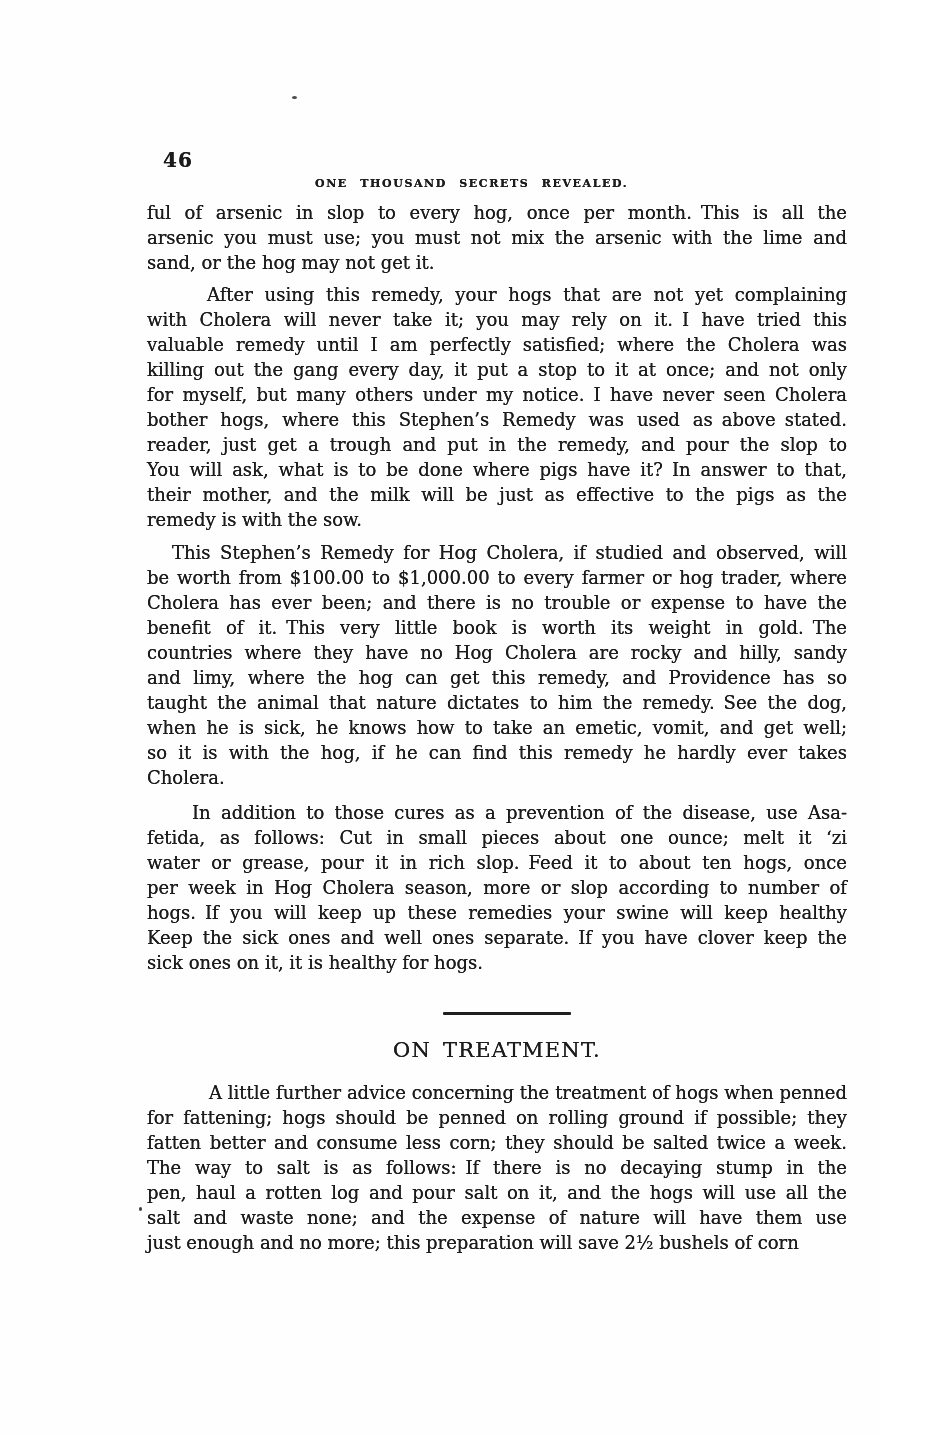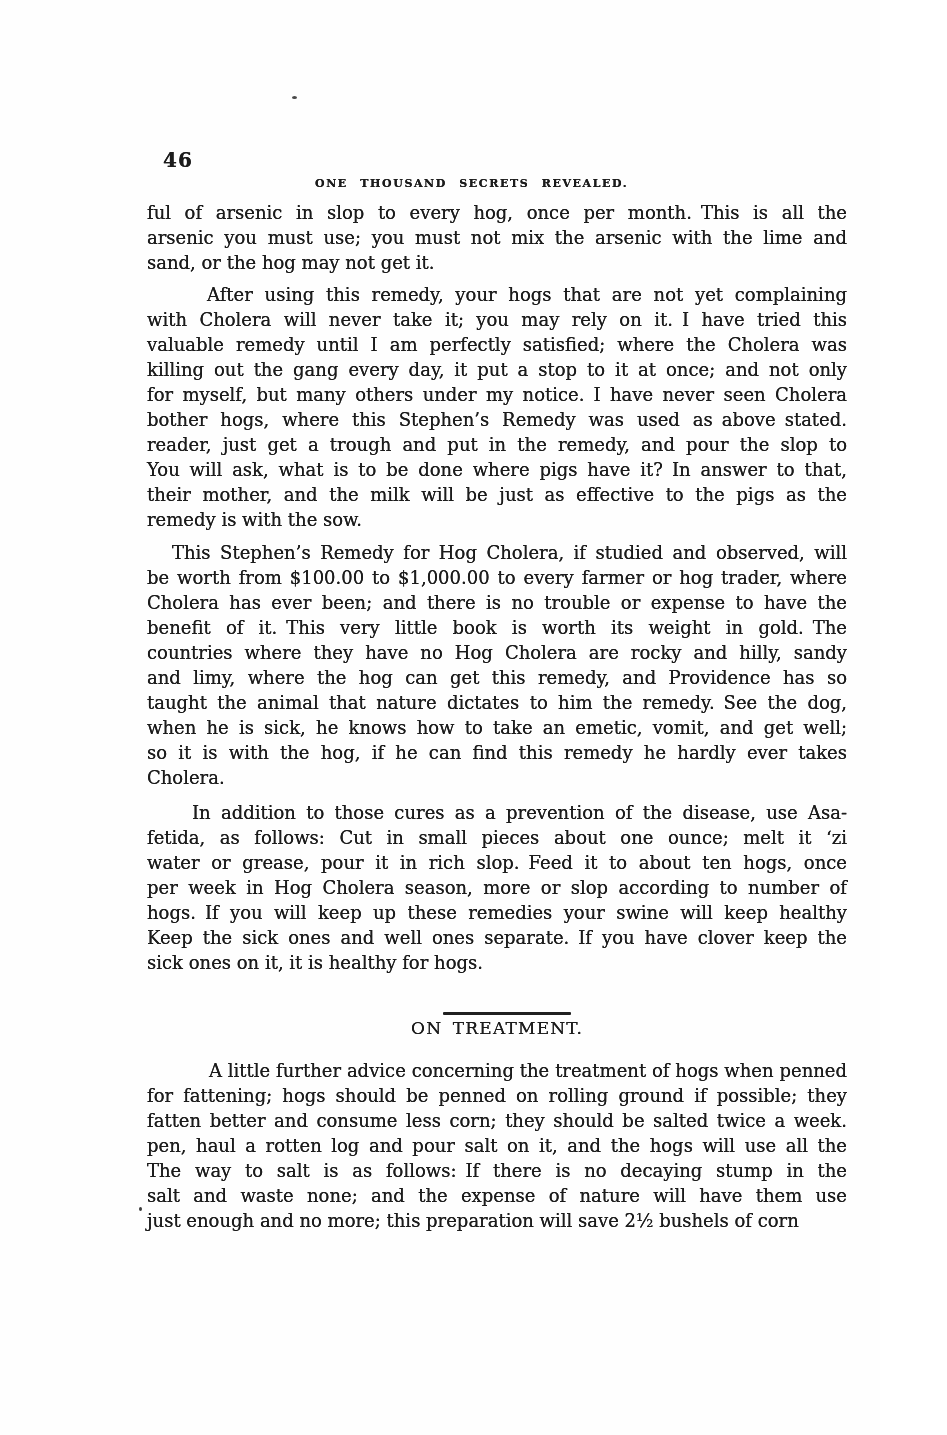--- a/index.html
+++ b/index.html
@@ -70,22 +70,23 @@
   #para-4 { margin-top: 10px; }
   #section-divider {
     margin-top: 37px;
     margin-left: 296px;
     width: 128px;
     height: 3px;
     background: #1f1f1f;
     border-radius: 1px;
   }
   #section-heading {
+    margin-top: 22px;
     text-align: center;
-    font-size: 17px;
+    font-size: 21px;
     line-height: 26px;
     letter-spacing: 1.2px;
     word-spacing: 4px;
     text-shadow: 0 0 0.5px currentColor;
   }
   #section-body {
     margin-top: 17px;
   }
   
   .artifact { position: absolute; }
@@ -166,21 +167,21 @@
 
     <div id="section-divider"></div>
 
     <div id="section-heading">ON TREATMENT.</div>
 
     <div id="section-body">
         <div class="paragraph" id="section-para-1">
           <div class="line" style="text-indent: 62px;">A little further advice concerning the treatment of hogs when penned</div>
           <div class="line">for fattening; hogs should be penned on rolling ground if possible; they</div>
           <div class="line">fatten better and consume less corn; they should be salted twice a week.</div>
+          <div class="line">The way to salt is as follows: If there is no decaying stump in the</div>
           <div class="line">pen, haul a rotten log and pour salt on it, and the hogs will use all the</div>
-          <div class="line">The way to salt is as follows: If there is no decaying stump in the</div>
           <div class="line">salt and waste none; and the expense of nature will have them use</div>
           <div class="line last">just enough and no more; this preparation will save 2½ bushels of corn</div>
         </div>
       </div>
 
   </div>
 </div>
 
 </body></html>

